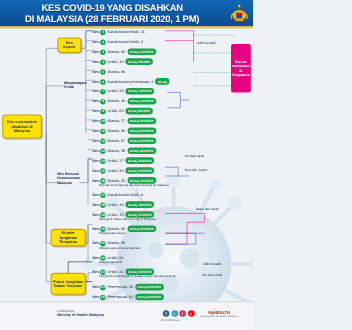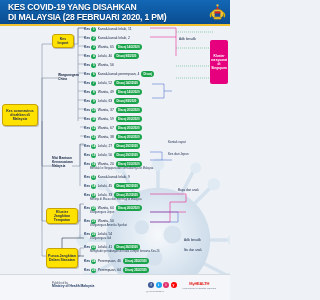--- a/index.html
+++ b/index.html
@@ -12,21 +12,21 @@
 
   
   .header{
     position:absolute;left:0;top:0;width:230px;height:26px;
     background:linear-gradient(180deg,#1367b5 0%,#0d57a0 60%,#0a4c8f 100%);
     border-bottom:2px solid #f2c230;
     box-sizing:border-box;
   }
   .header .ttl{
     position:absolute;left:8px;top:2px;width:188px;
-    color:#ffffff;font-weight:bold;
+    text-align:center;color:#ffffff;font-weight:bold;
     font-size:8.6px;line-height:10.4px;letter-spacing:-0.2px;
     text-shadow:0 1px 0 #063a6d;
   }
   .crest{
     position:absolute;right:3px;top:3px;width:19px;height:19px;
   }
 
   
   .bgwrap{position:absolute;left:0;top:26px;width:230px;height:274px;overflow:hidden;
     background:#eef2f7;}

